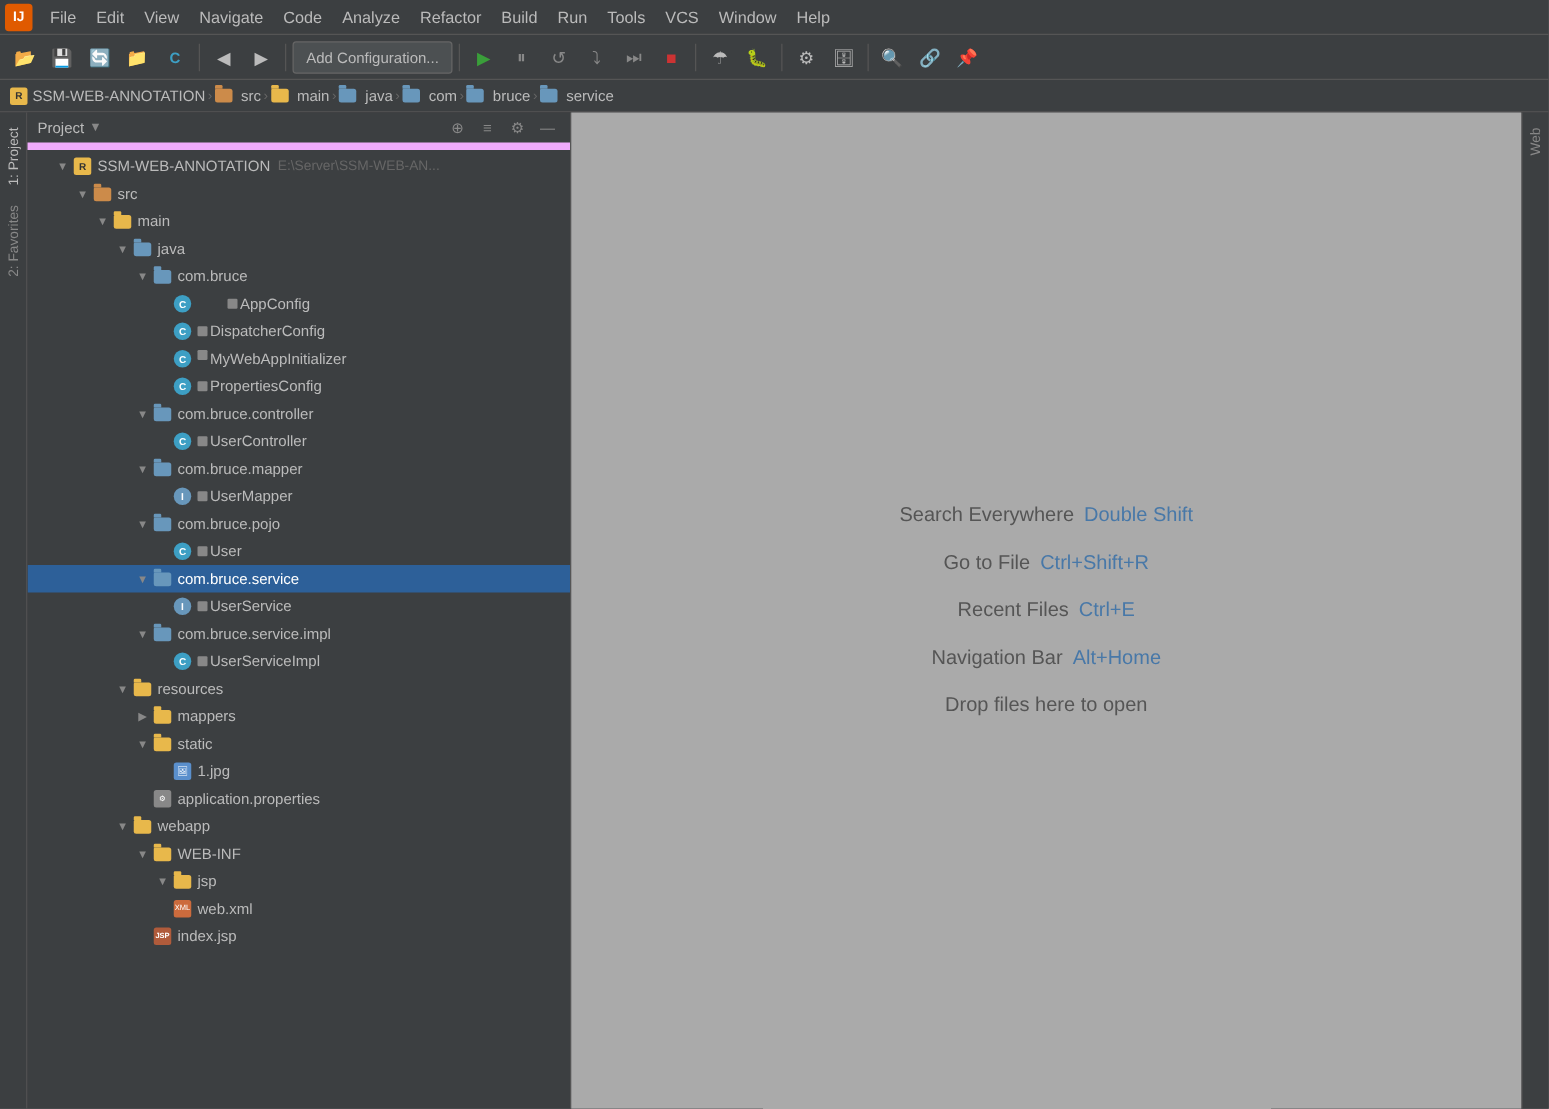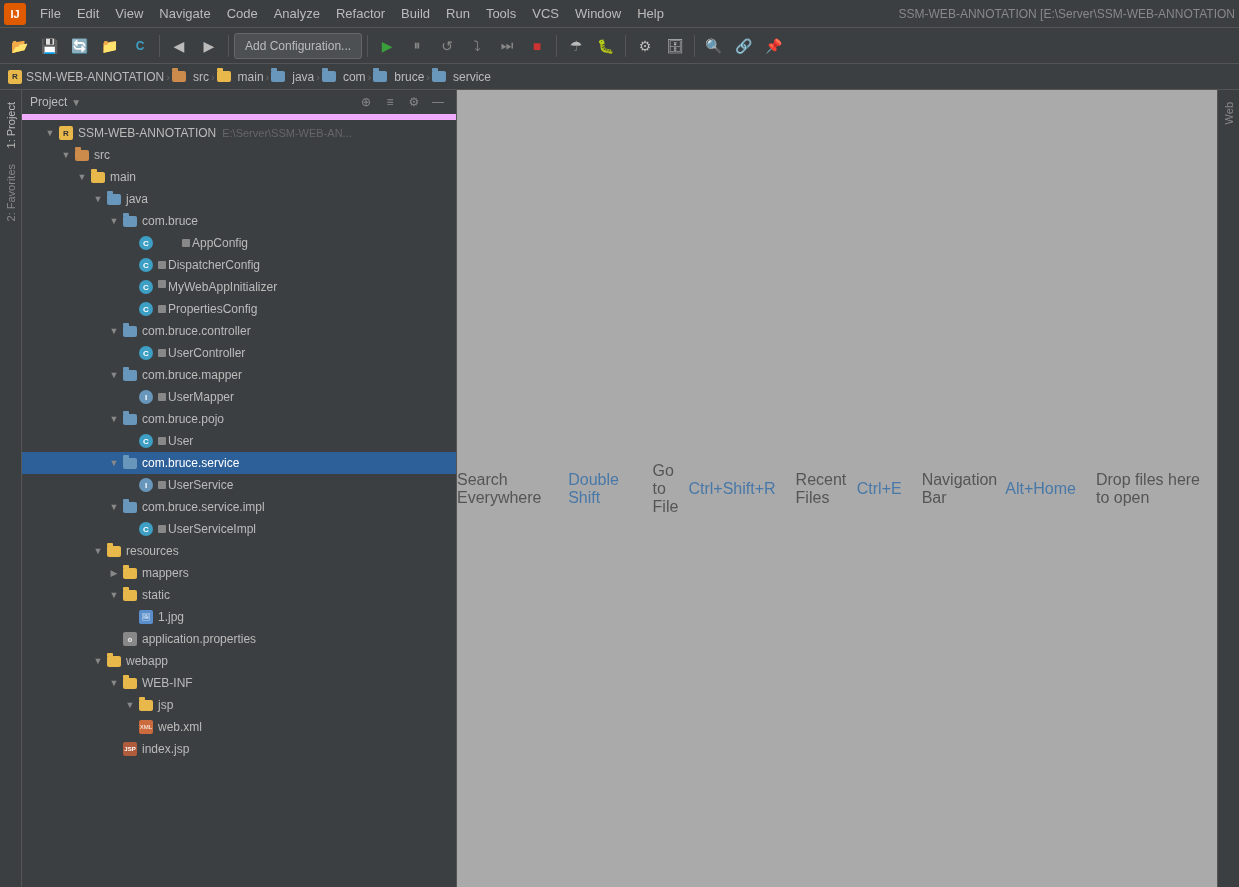--- a/index.html
+++ b/index.html
@@ -323,20 +323,21 @@
       display: flex;
       align-items: center;
       justify-content: center;
     }
 
     
     .editor-area {
       flex: 1;
       background: #aaaaaa;
       display: flex;
+      flex-direction: column;
       align-items: center;
       justify-content: center;
       gap: 20px;
       position: relative;
     }
     .hint-line {
       font-size: 16px;
       color: #555;
       display: flex;
       gap: 8px;
@@ -369,21 +370,20 @@
   <div class="menu-item">Navigate</div>
   <div class="menu-item">Code</div>
   <div class="menu-item">Analyze</div>
   <div class="menu-item">Refactor</div>
   <div class="menu-item">Build</div>
   <div class="menu-item">Run</div>
   <div class="menu-item">Tools</div>
   <div class="menu-item">VCS</div>
   <div class="menu-item">Window</div>
   <div class="menu-item">Help</div>
-  <div class="window-title">SSM-WEB-ANNOTATION [E:\Server\SSM-WEB-ANNOTATION</div>
 </div>
 
 <div class="toolbar">
   <div class="toolbar-btn" title="Open">📂</div>
   <div class="toolbar-btn" title="Save">💾</div>
   <div class="toolbar-btn" title="Refresh">🔄</div>
   <div class="toolbar-btn">📁</div>
   <div class="toolbar-btn" style="color:#3d9fc4;font-weight:bold;font-size:12px;">C</div>
   <div class="toolbar-separator"></div>
   <div class="toolbar-btn">◀</div>

